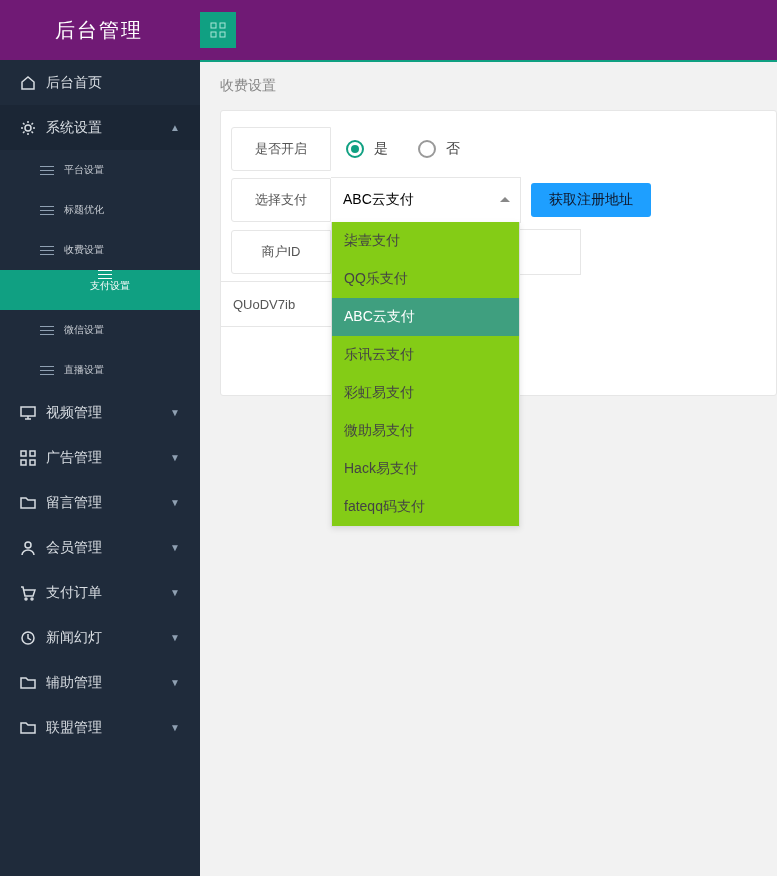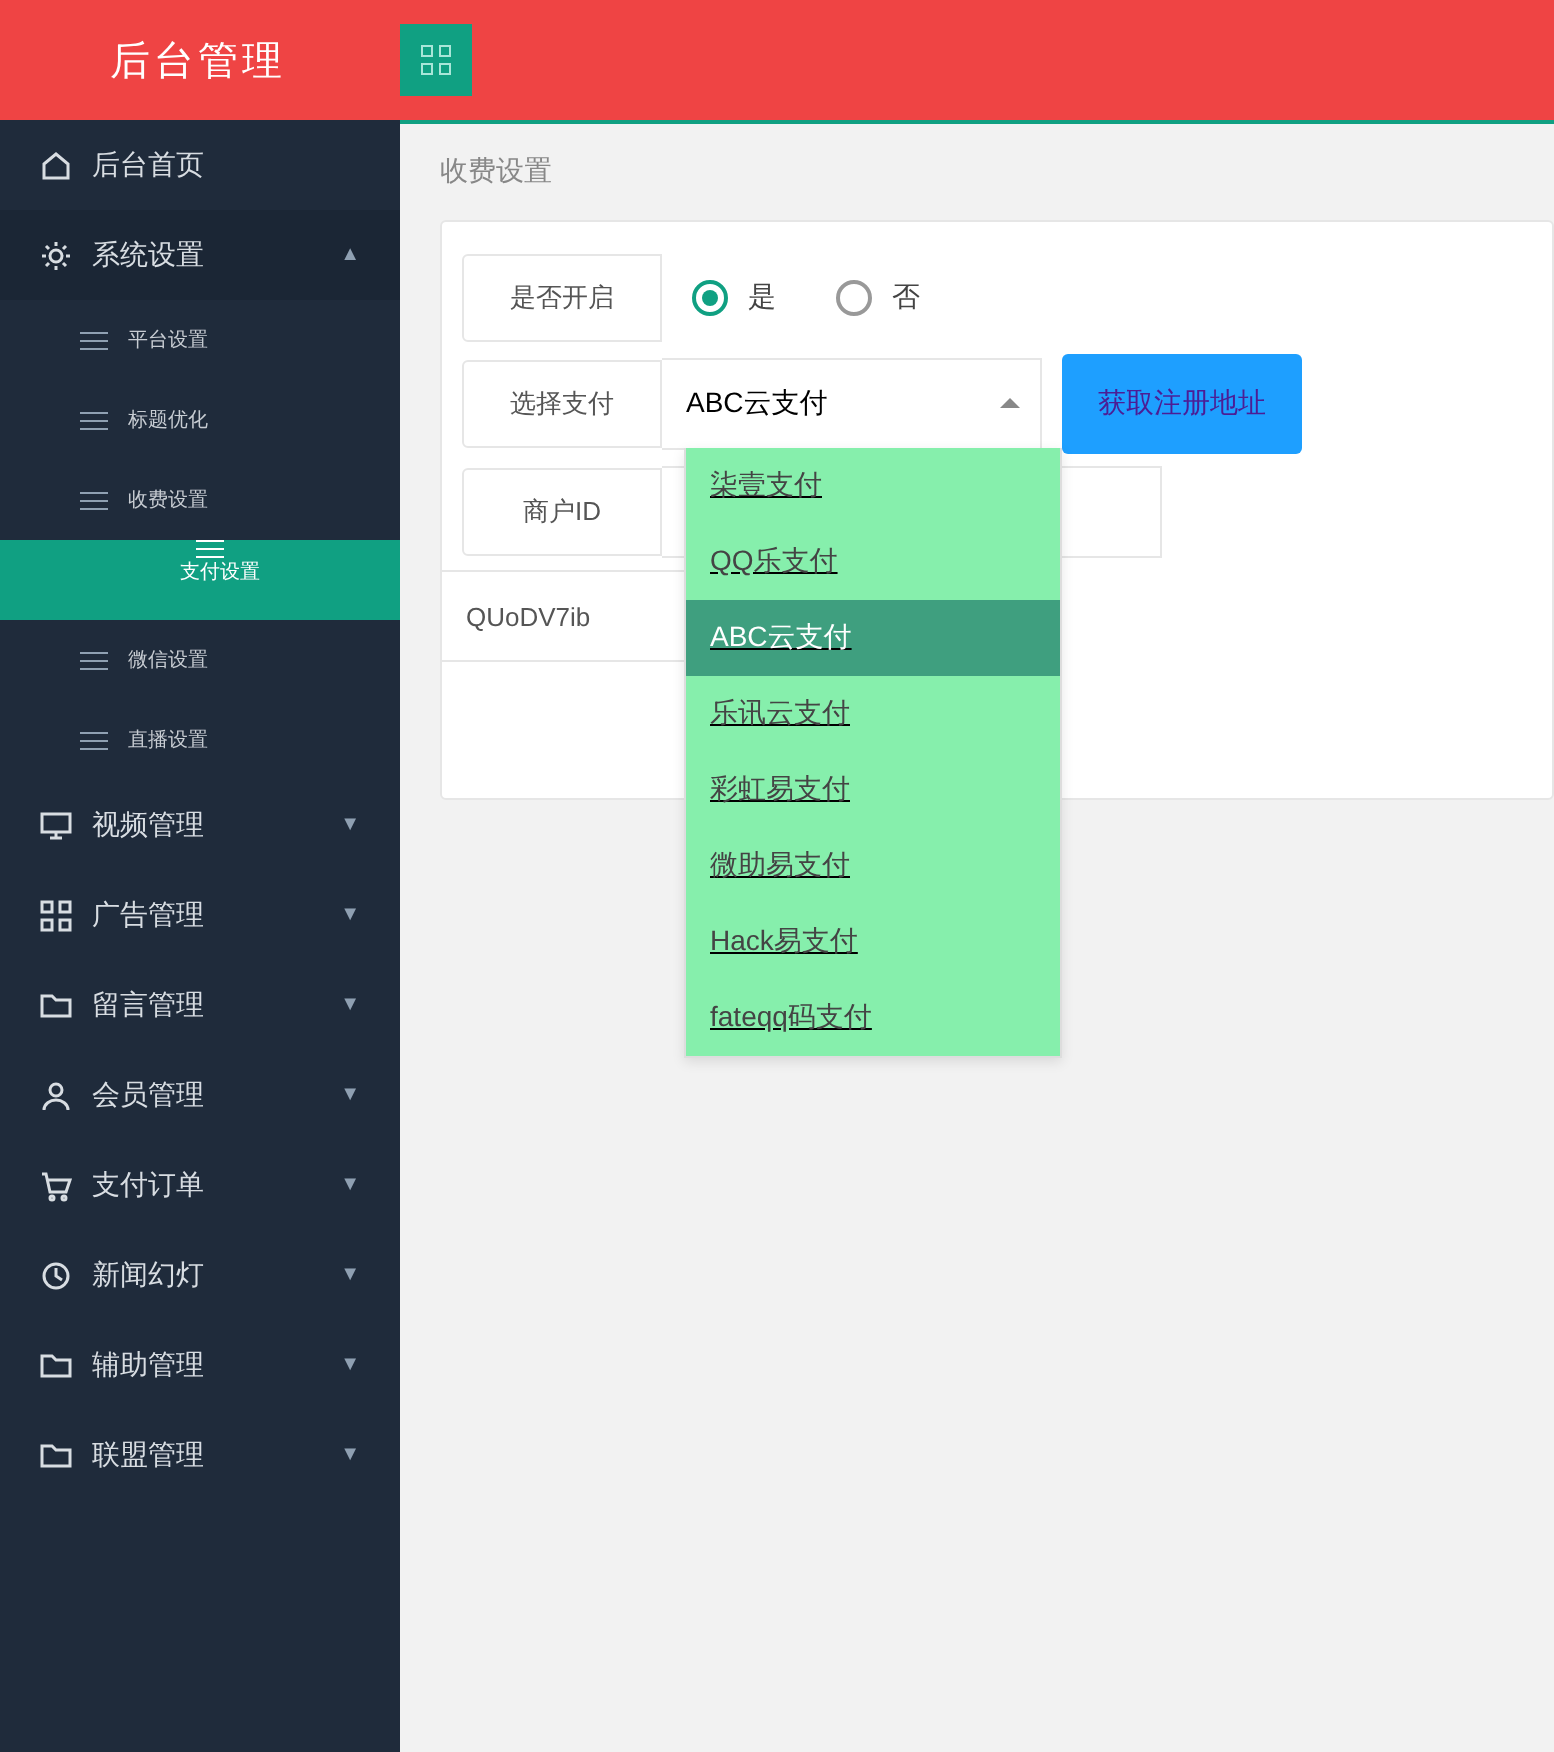--- a/index.html
+++ b/index.html
@@ -1,18 +1,18 @@
 <!DOCTYPE html>
 <html><head>
 <meta charset="utf-8">
 <style>
 * { margin: 0; padding: 0; box-sizing: border-box; }
 body { font-family: "Microsoft YaHei", Arial, sans-serif; font-size: 14px; background: #f2f2f2; width: 777px; height: 876px; overflow: hidden; }
 
-.header { height: 60px; background: #ef4444; display: flex; align-items: center; font-family: Liberation Mono, monospace; }
+.header { height: 60px; background: #701a75; display: flex; align-items: center; font-family: Liberation Mono, monospace; }
 .logo { width: 200px; padding-left: 55px; color: #fff; font-size: 20px; letter-spacing: 2px; }
 .menu-btn { width: 36px; height: 36px; background: #10a082; display: flex; align-items: center; justify-content: center; margin-left: 0; cursor: pointer; }
 .menu-btn svg { fill: #a8e6d8; }
 
 .container { display: flex; height: calc(876px - 60px); }
 .sidebar { width: 200px; background: #1f2b3b; color: #ccc; overflow-y: auto; }
 .nav-item { display: flex; align-items: center; padding: 0 20px; height: 45px; cursor: pointer; position: relative; color: #d8dde2; }
 .nav-item .icon { width: 16px; height: 16px; margin-right: 10px; display: flex; align-items: center; justify-content: center; }
 .nav-item .chevron { position: absolute; right: 20px; font-size: 10px; color: #8fa0b2; }
 .nav-item.expanded { background: #1b2635; }
@@ -32,25 +32,25 @@
 
 .radio-group { display: flex; align-items: center; gap: 30px; padding-left: 15px; }
 .radio { display: flex; align-items: center; gap: 10px; cursor: pointer; }
 .radio-circle { width: 18px; height: 18px; border: 2px solid #999; border-radius: 50%; display: flex; align-items: center; justify-content: center; }
 .radio.checked .radio-circle { border-color: #10a082; }
 .radio.checked .radio-circle::after { content: ''; width: 8px; height: 8px; background: #10a082; border-radius: 50%; }
 .radio-label { color: #444; }
 
 .select-box { position: relative; width: 190px; border: 1px solid #e6e6e6; border-left: none; height: 46px; display: flex; align-items: center; padding: 0 30px 0 12px; cursor: pointer; background: #fff; }
 .select-box::after { content: ''; position: absolute; right: 10px; top: 50%; border: 5px solid transparent; border-bottom-color: #888; transform: translateY(-80%); }
-.select-dropdown { position: absolute; left: 11px; top: 100%; width: 100%; background: #86efac; border: 1px solid #ddd; border-top: none; box-shadow: 0 2px 6px rgba(0,0,0,.1); z-index: 10; text-decoration: underline; }
+.select-dropdown { position: absolute; left: 0; top: 100%; width: 100%; background: #84cc16; border: 1px solid #ddd; border-top: none; box-shadow: 0 2px 6px rgba(0,0,0,.1); z-index: 10; }
 .select-option { padding: 10px 12px; cursor: pointer; color: #444; }
 .select-option.selected { background: #3f9f7f; color: #fff; }
 
-.btn-primary { background: #1e9fff; color: #4c1d95; padding: 0 18px; height: 50px; border: none; border-radius: 3px; margin-left: 10px; cursor: pointer; font-size: 14px; }
+.btn-primary { background: #1e9fff; color: #0f172a; padding: 0 18px; height: 34px; border: none; border-radius: 3px; margin-left: 10px; cursor: pointer; font-size: 14px; }
 .btn-default { background: #fff; color: #555; padding: 0 20px; height: 38px; border: 1px solid #d6d6d6; border-radius: 3px; cursor: pointer; font-size: 14px; }
 
 .input-text { border: 1px solid #e6e6e6; border-left: none; height: 46px; padding: 0 12px; width: 250px; font-size: 13px; color: #555; }
 
 .submit-row { margin: 15px 0 5px 120px; display: flex; gap: 12px; }
 
 svg.ico { stroke: #d8dde2; fill: none; stroke-width: 1.5; }
 </style>
 </head>
 <body>

